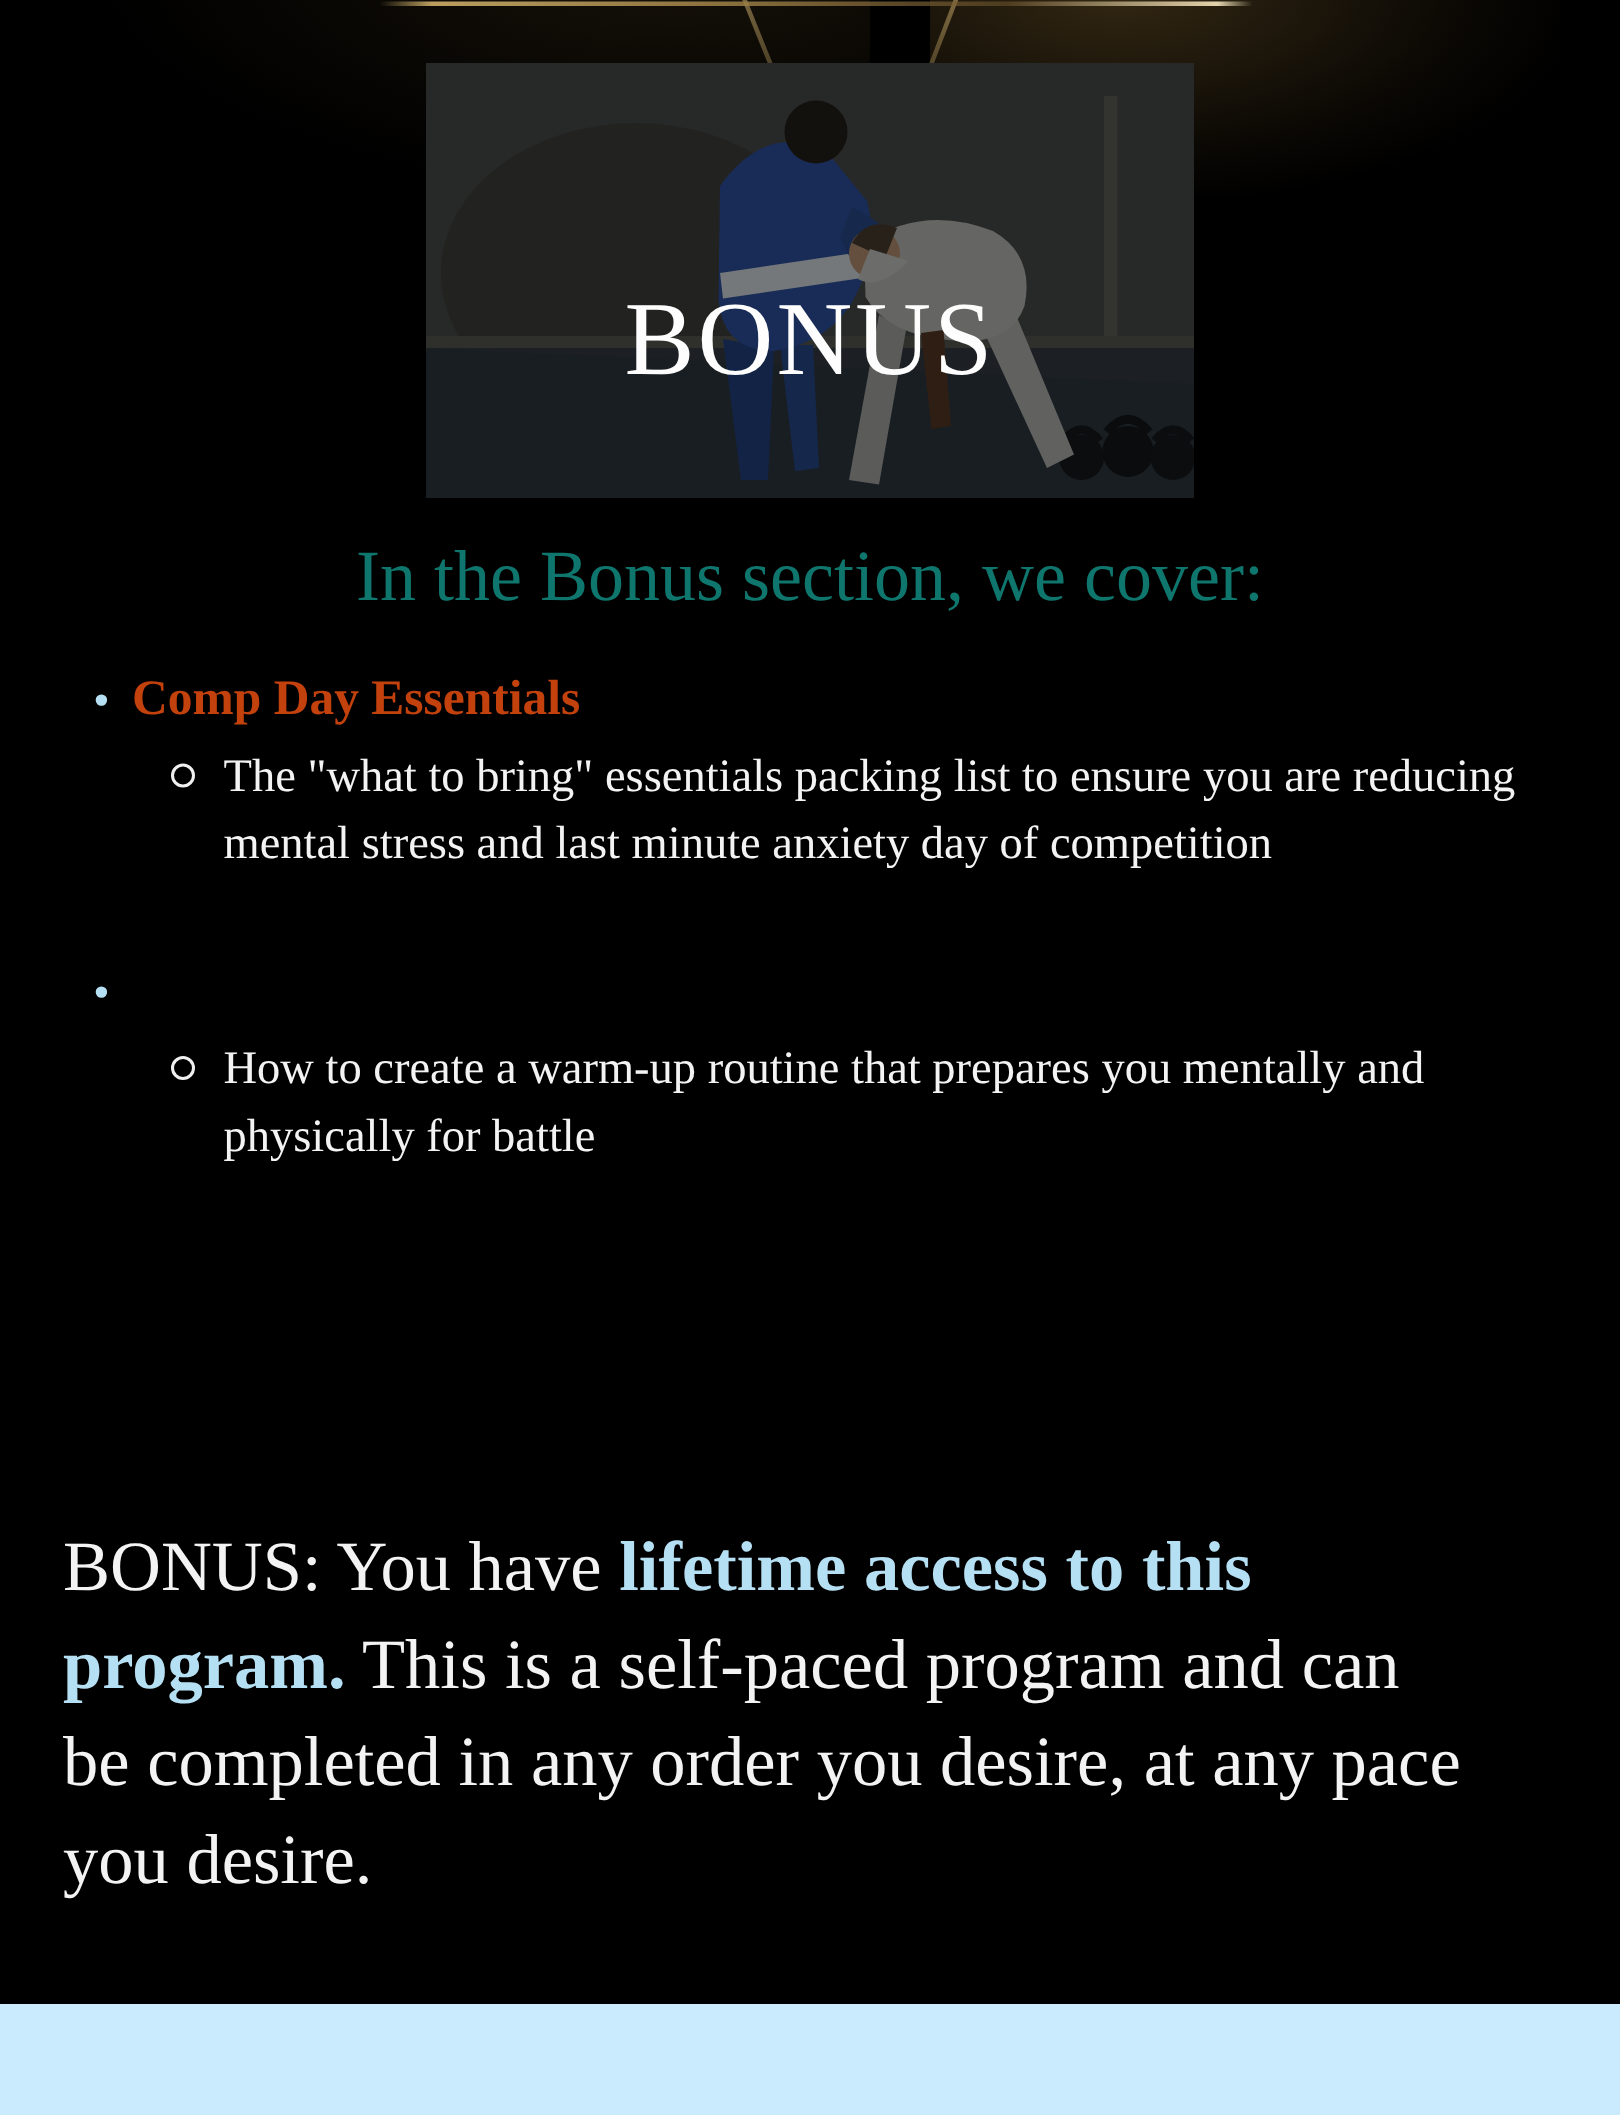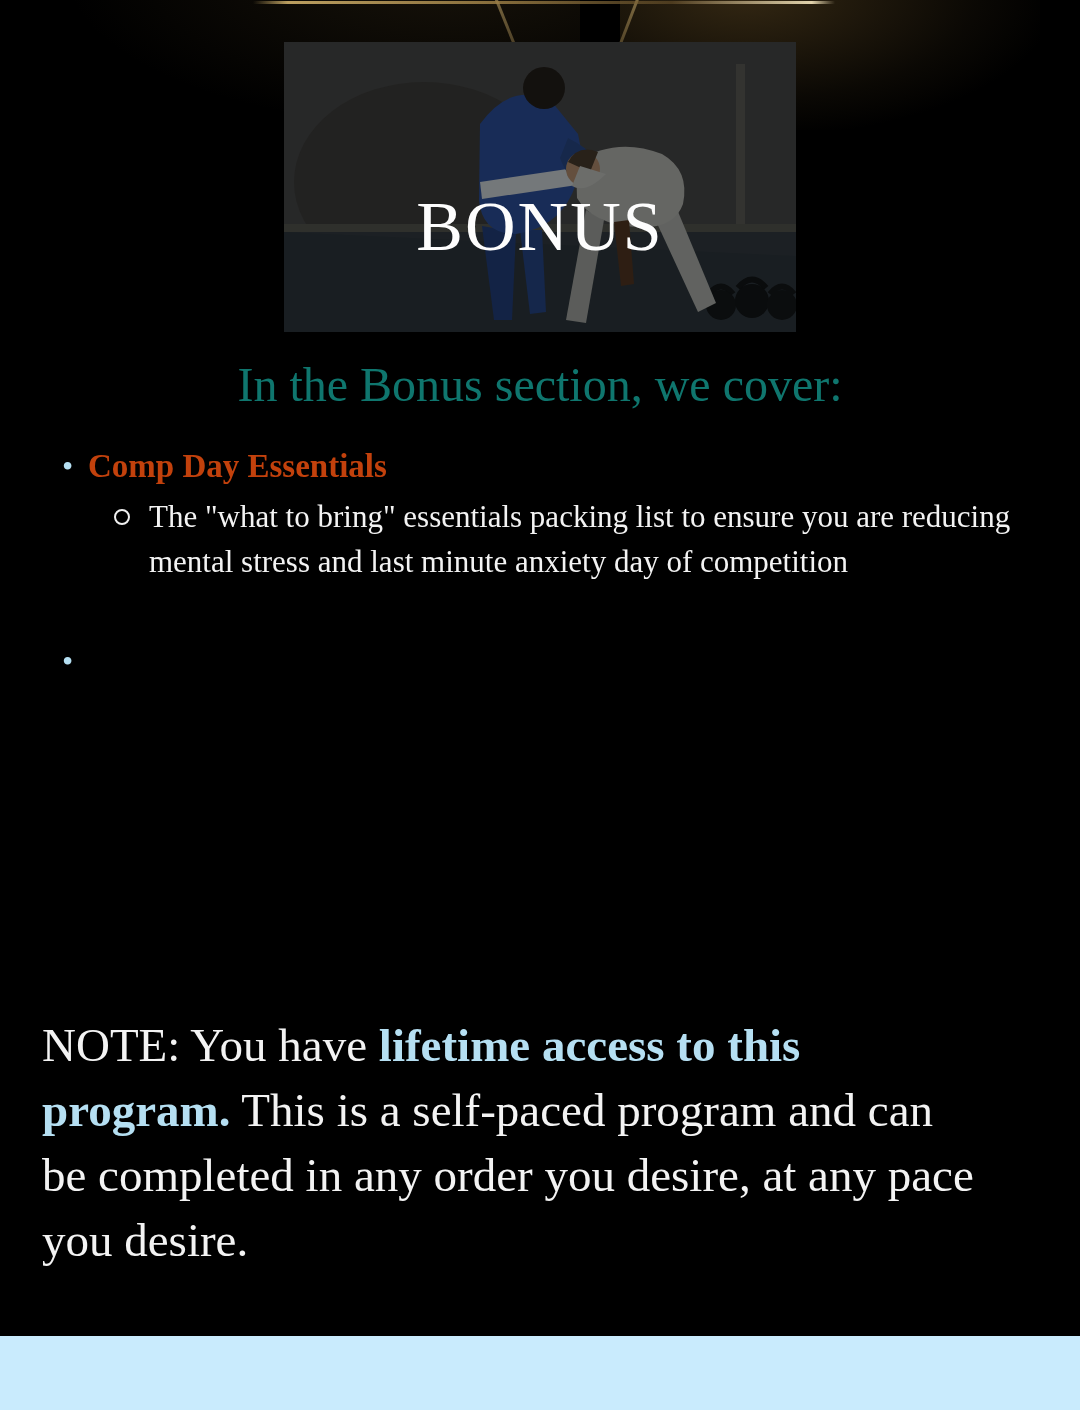--- a/index.html
+++ b/index.html
@@ -161,21 +161,25 @@
       <div class="sub-row">
         <span class="sub-circle"></span>
         <span class="sub-text">The "what to bring" essentials packing list to ensure you are reducing mental stress and last minute anxiety day of competition</span>
       </div>
     </div>
 
     <div class="bullet-item">
       <div class="bullet-row">
         <span class="bullet-dot">•</span>
       </div>
+      <div class="sub-row">
+        <span class="sub-circle"></span>
+        <span class="sub-text">How to create a warm-up routine that prepares you mentally and physically for battle</span>
+      </div>
     </div>
 
   </div>
 
-  <p class="note"><span>NOTE: You have </span><span class="hl">lifetime access to this program.</span><span> This is a self-paced program and can be completed in any order you desire, at any pace you desire.</span></p>
+  <p class="note"><span>BONUS: You have </span><span class="hl">lifetime access to this program.</span><span> This is a self-paced program and can be completed in any order you desire, at any pace you desire.</span></p>
 
   <div class="footer-bar"></div>
 
 </div>
 
 </body></html>

